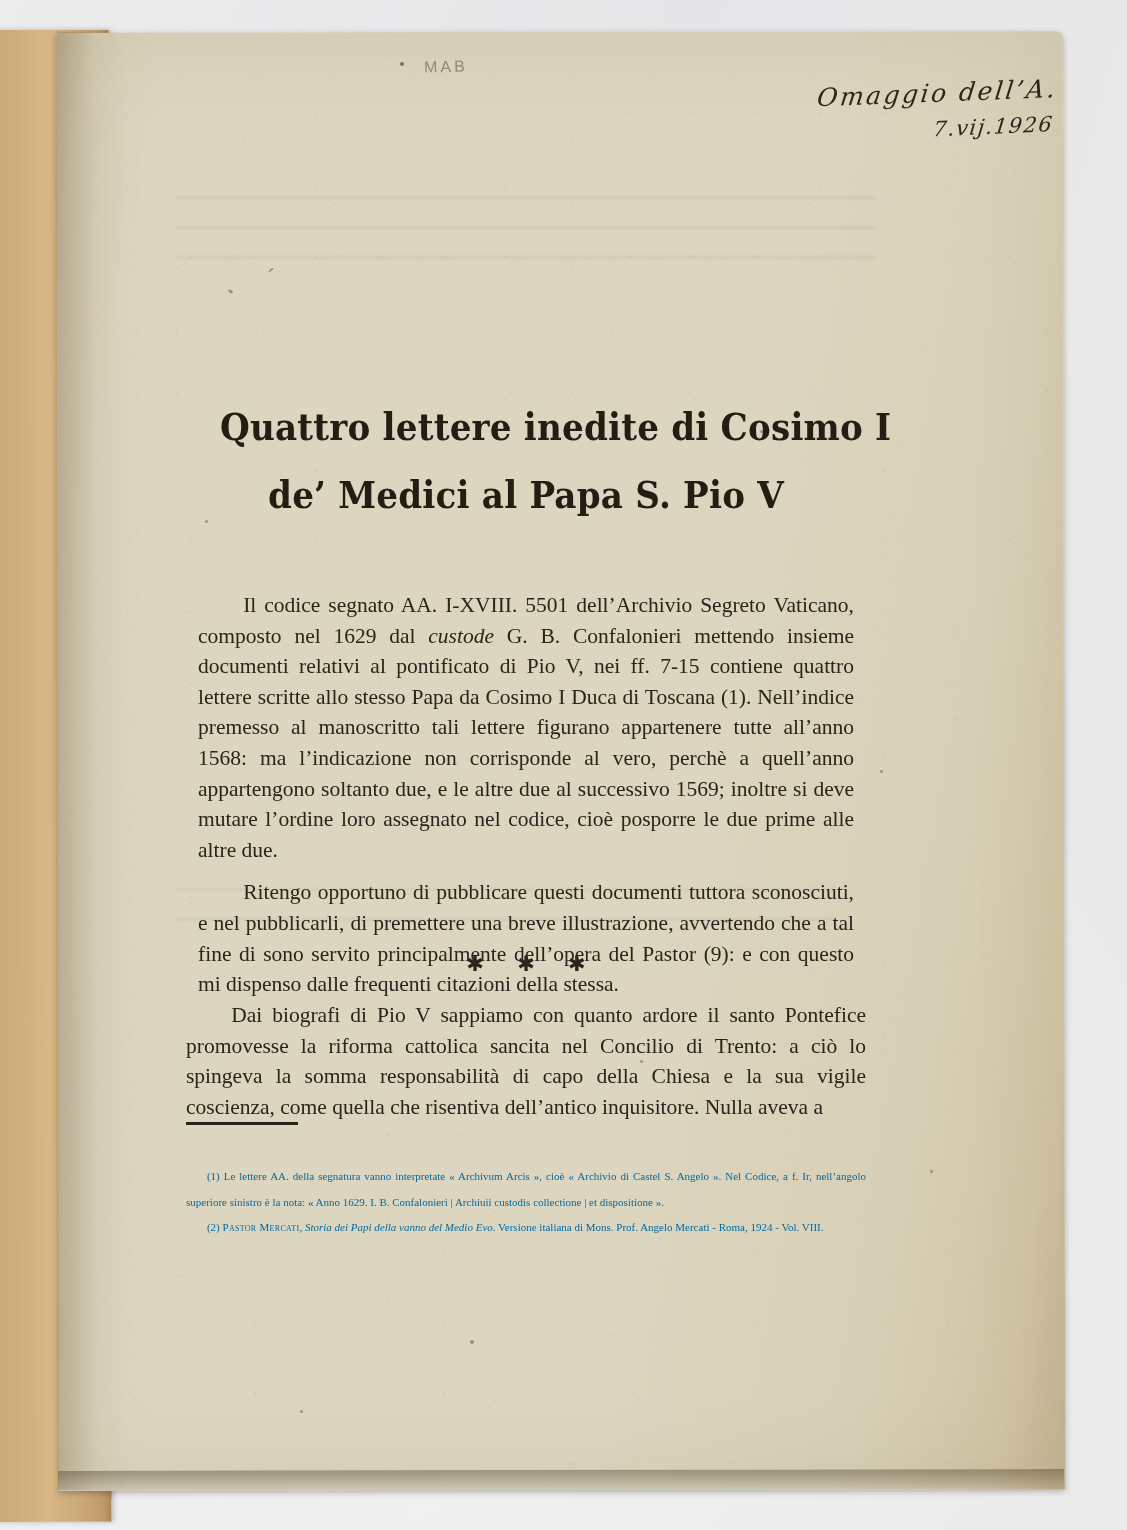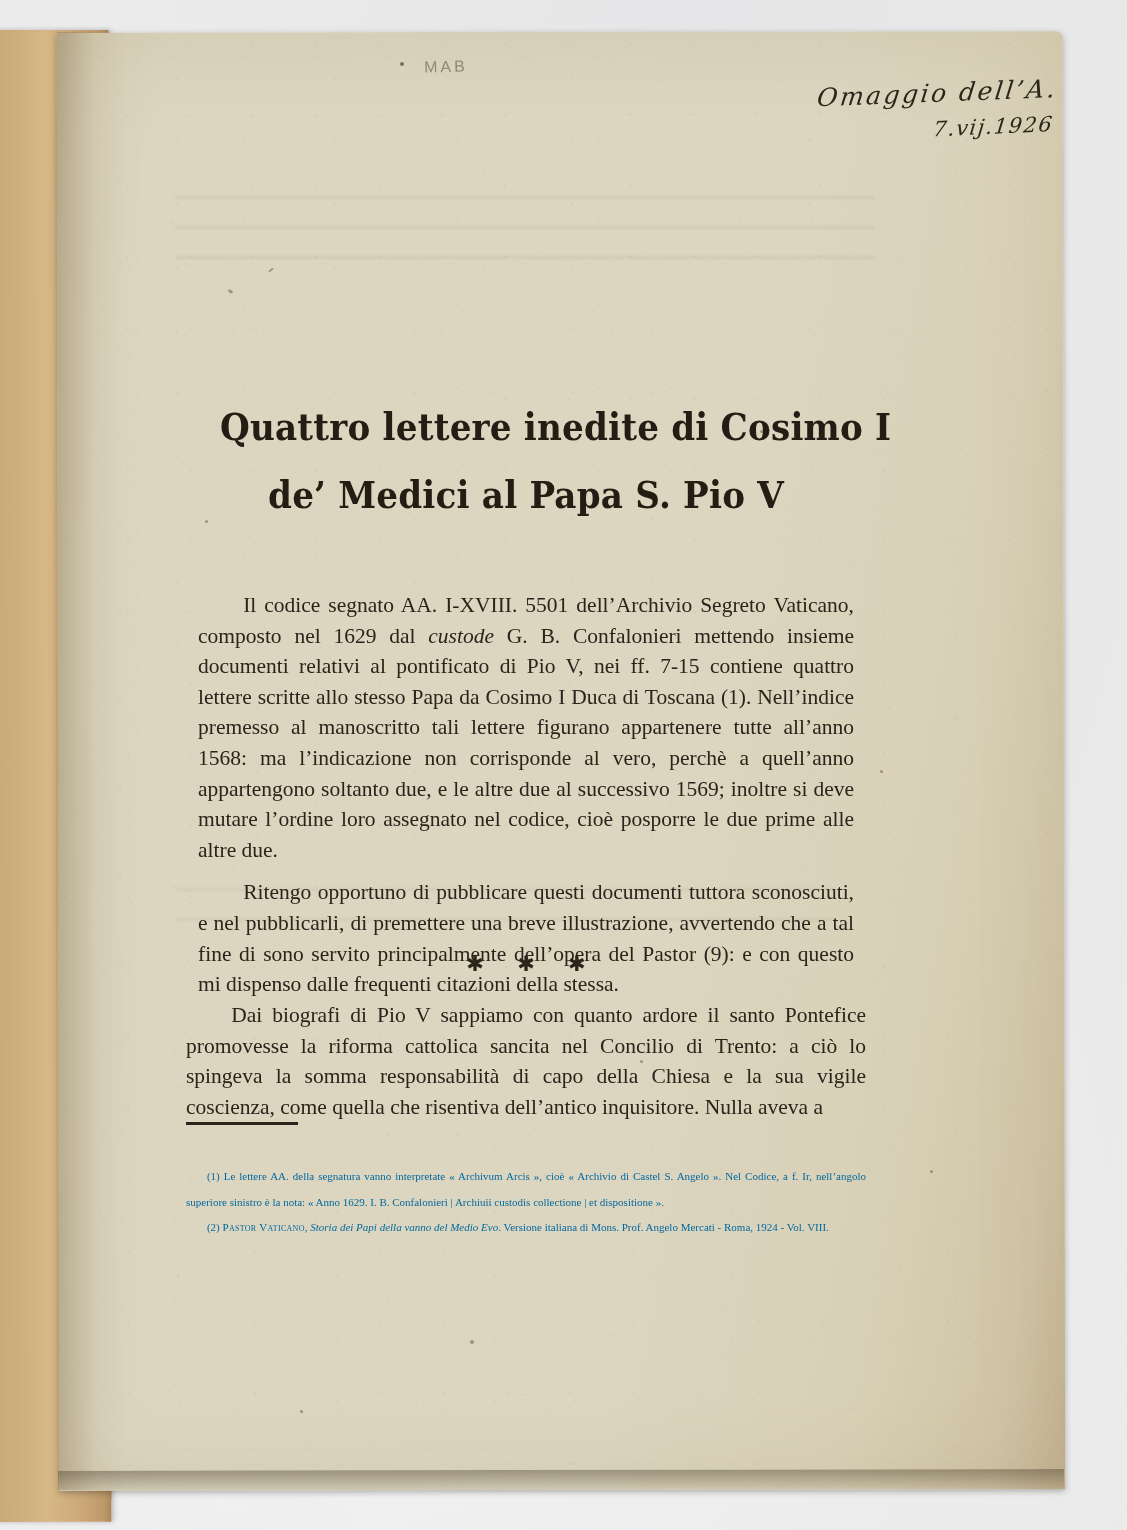--- a/index.html
+++ b/index.html
@@ -355,17 +355,17 @@
     <div class="starline">✱ ✱ ✱</div>
 
     <div class="body2">
       <p><span>Dai biografi di Pio V sappiamo con quanto ardore il santo Pontefice promovesse la riforma cattolica sancita nel Concilio di Trento: a ciò lo spingeva la somma responsabilità di capo della Chiesa e la sua vigile coscienza, come quella che risentiva dell’antico inquisitore. Nulla aveva a</span></p>
     </div>
 
     <div class="fn-rule"></div>
 
     <div class="footnotes">
       <p><span>(1) Le lettere AA. della segnatura vanno interpretate « Archivum Arcis », cioè « Archivio di Castel S. Angelo ». Nel Codice, a f. Ir, nell’angolo superiore sinistro è la nota: « Anno 1629. I. B. Confalonieri | Archiuii custodis collectione | et dispositione ».</span></p>
-      <p><span>(2) </span><span class="smallcaps">Pastor Vaticano</span><span>, </span><i>Storia dei Papi della vanno del Medio Evo</i><span>. Versione italiana di Mons. Prof. Angelo Mercati - Roma, 1924 - Vol. VIII.</span></p>
+      <p><span>(2) </span><span class="smallcaps">Pastor Mercati</span><span>, </span><i>Storia dei Papi della vanno del Medio Evo</i><span>. Versione italiana di Mons. Prof. Angelo Mercati - Roma, 1924 - Vol. VIII.</span></p>
     </div>
 
   </div>
 </div>
 
 </body></html>

